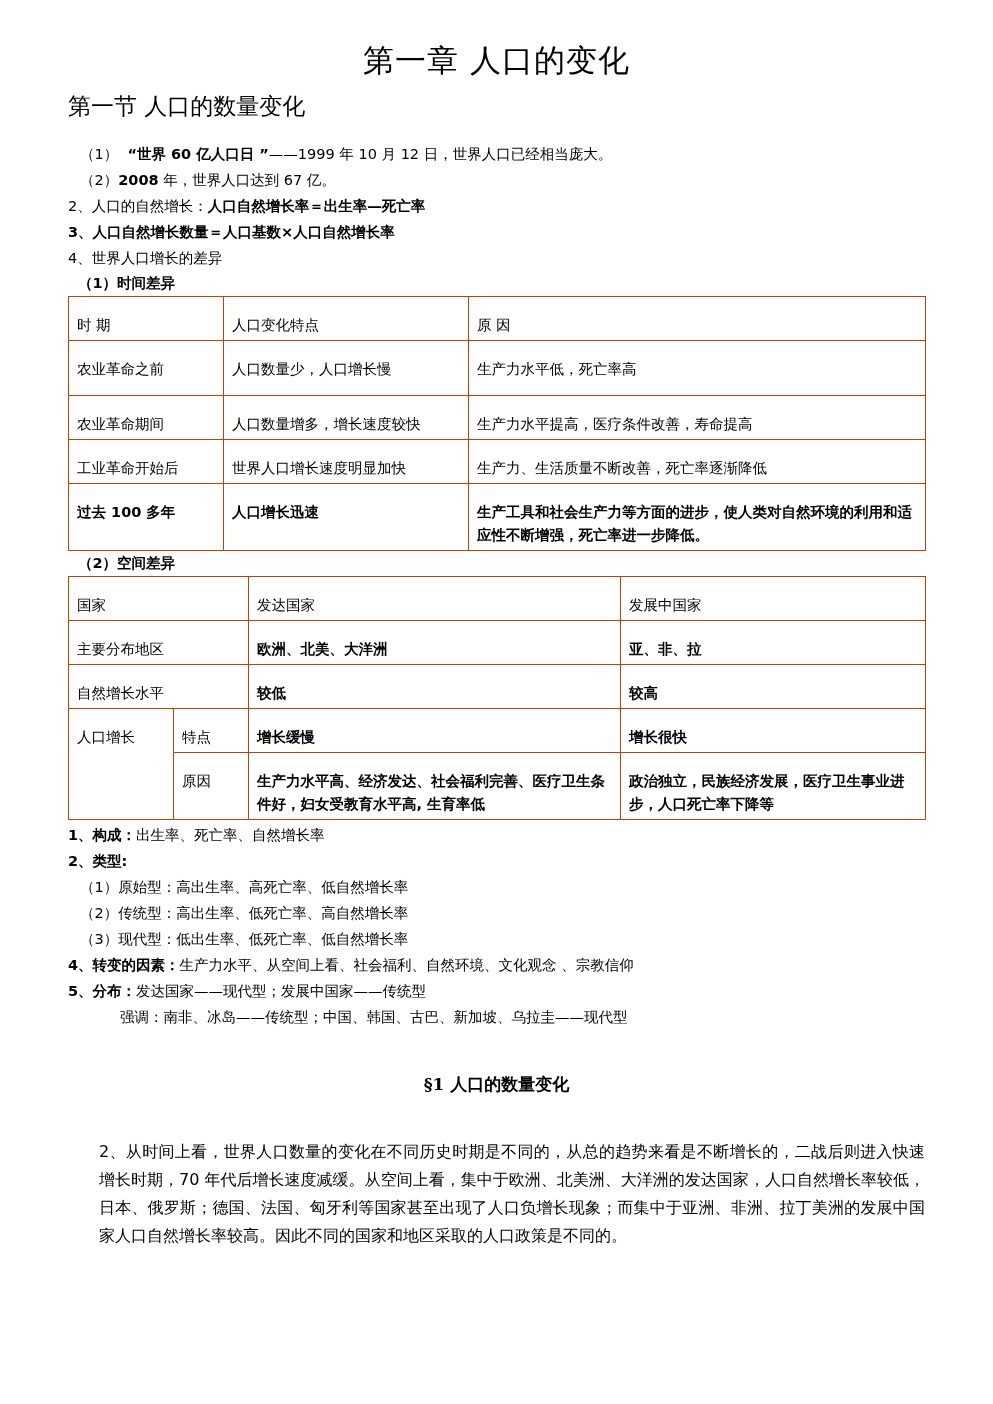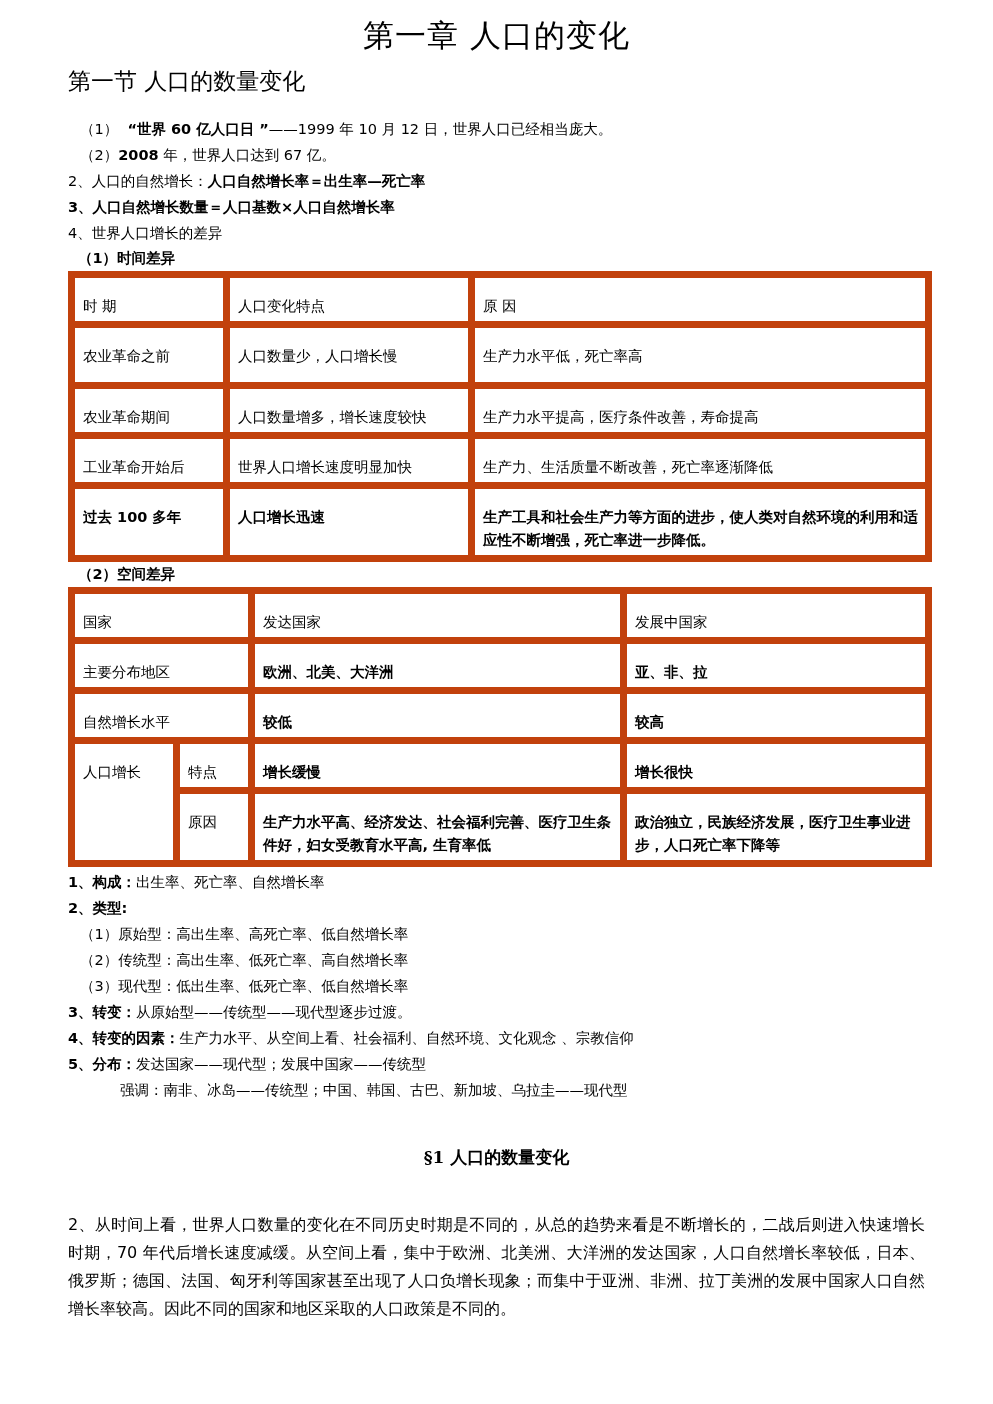--- a/index.html
+++ b/index.html
@@ -22,21 +22,21 @@
     box-sizing: border-box;
     padding: 0 68px;
   }
   
   .chapter-title {
     text-align: center;
     font-size: 31px;
     font-weight: normal;
     letter-spacing: 1px;
     margin: 0;
-    padding-top: 17px;
+    padding-top: 42px;
     line-height: 1.2;
     font-family: "DejaVu Sans", "Liberation Sans", sans-serif;
   }
   .section-title {
     text-align: left;
     font-size: 23px;
     font-weight: normal;
     margin: 0;
     padding-top: 14px;
     line-height: 1.2;
@@ -61,21 +61,21 @@
     line-height: 24px;
     padding-left: 10px;
   }
   table.doc {
     border-collapse: collapse;
     width: 857px;
     table-layout: fixed;
     margin-top: 1px;
   }
   table.doc td {
-    border: 7px solid #c2410c;
+    border: 1px solid #c2410c;
     font-size: 14.5px;
     line-height: 23px;
     padding: 17px 6px 3px 8px;
     vertical-align: top;
   }
   td.b { font-weight: bold; }
   .cellpad-tall { height: 34px; }
   
   .para-head {
     text-align: center;
@@ -83,21 +83,21 @@
     font-weight: bold;
     margin-top: 43px;
     font-family: "DejaVu Serif", "Liberation Serif", serif;
   }
   .para {
     font-size: 16px;
     line-height: 28px;
     text-align: justify;
     margin-top: 26px;
   }
-  .para2 { margin-top: 42px; }
+  .para2 { margin-top: 42px; margin-left: 31px; }
 </style>
 </head>
 <body>
 
 <div class="page">
 
   <h1 class="chapter-title">第一章  人口的变化</h1>
   <h2 class="section-title">第一节 人口的数量变化</h2>
 
   <div class="lines">
@@ -181,21 +181,20 @@
       </tr>
     </tbody>
   </table>
 
   <div class="lines" style="margin-top:2px">
     <div class="ln"><b class="inl">1、构成：</b><span>出生率、死亡率、自然增长率</span></div>
     <div class="ln"><b class="inl">2、类型:</b></div>
     <div class="ln ind1">（1）原始型：高出生率、高死亡率、低自然增长率</div>
     <div class="ln ind1">（2）传统型：高出生率、低死亡率、高自然增长率</div>
     <div class="ln ind1">（3）现代型：低出生率、低死亡率、低自然增长率</div>
-    <div class="ln"><b class="inl">3、转变：</b><span>从原始型——传统型——现代型逐步过渡。</span></div>
     <div class="ln"><b class="inl">4、转变的因素：</b><span>生产力水平、从空间上看、社会福利、自然环境、文化观念 、宗教信仰</span></div>
     <div class="ln"><b class="inl">5、分布：</b><span>发达国家——现代型；发展中国家——传统型</span></div>
     <div class="ln ind3">强调：南非、冰岛——传统型；中国、韩国、古巴、新加坡、乌拉圭——现代型</div>
   </div>
 
   <div class="para-head">§1   人口的数量变化</div>
 
   <div class="para para2">2、从时间上看，世界人口数量的变化在不同历史时期是不同的，从总的趋势来看是不断增长的，二战后则进入快速增长时期，70 年代后增长速度减缓。从空间上看，集中于欧洲、北美洲、大洋洲的发达国家，人口自然增长率较低，日本、俄罗斯；德国、法国、匈牙利等国家甚至出现了人口负增长现象；而集中于亚洲、非洲、拉丁美洲的发展中国家人口自然增长率较高。因此不同的国家和地区采取的人口政策是不同的。</div>
 
 </div>

